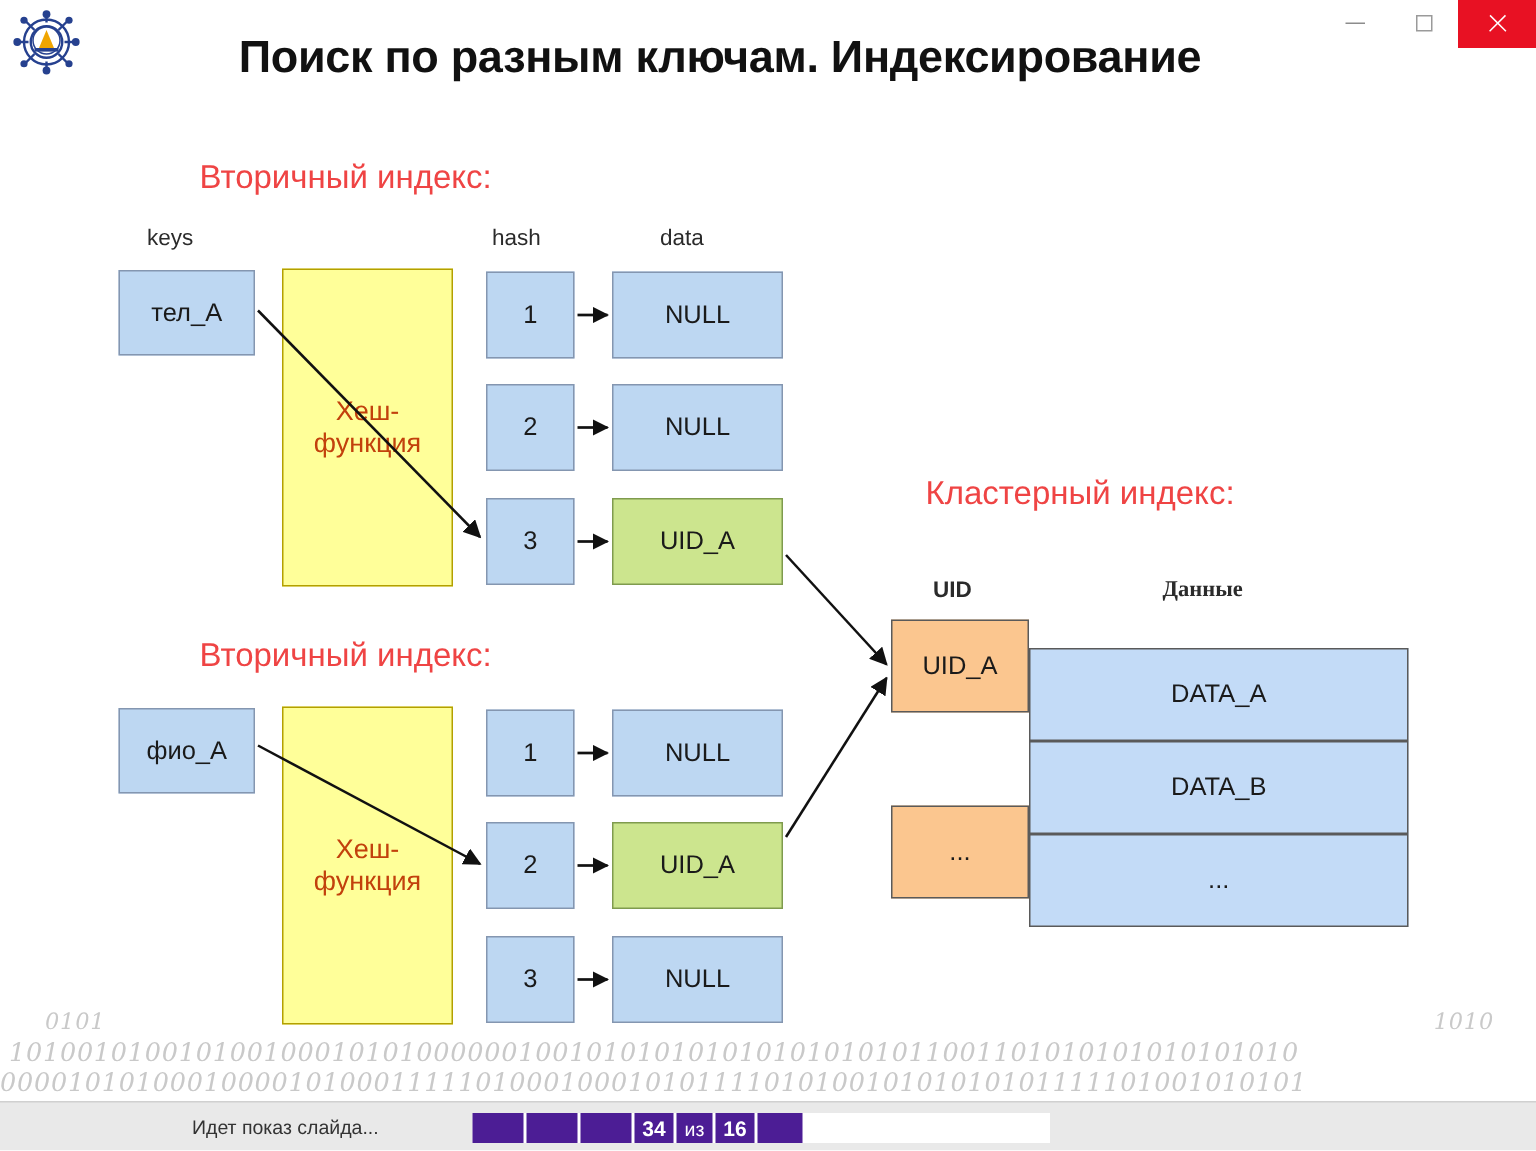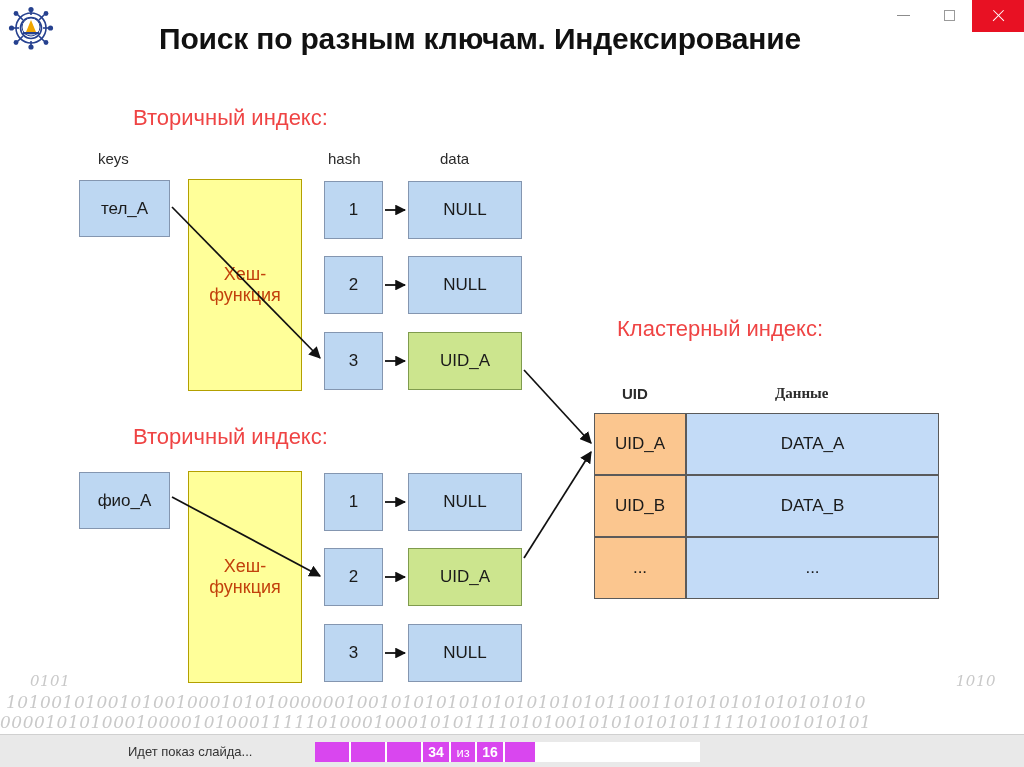--- a/index.html
+++ b/index.html
@@ -115,21 +115,21 @@
     font-size: 17px;
     color: #1a1a1a;
     font-family: "Liberation Sans", sans-serif;
     text-align: center;
     line-height: 1.15;
   }
   .box-blue   { background: #bdd7f2; }
   .box-yellow { background: #ffff99; border-color: #b3a000; }
   .box-green  { background: #cce58e; border-color: #7f9b4e; }
   .box-orange { background: #fbc68f; border-color: #5a5a5a; }
-  .box-lblue  { background: #c3dbf7; border-color: #5a5a5a; }
+  .box-lblue  { background: #c3dbf7; border-color: #5a5a5a; margin-top: 19px; }
 
   .hashfn {
     flex-direction: column;
     font-size: 18px;
     color: #c2410c;
   }
 
   
   .arrows {
     position: absolute;
@@ -174,21 +174,21 @@
     left: 315px;
     top: 7px;
     height: 20px;
     width: 385px;
     background: #ffffff;
     display: flex;
     align-items: stretch;
     gap: 2px;
   }
   .seg {
-    background: #d946ef;
+    background: #4c1d95;
     height: 20px;
   }
   .seg-plain { width: 34px; }
   .seg-num {
     display: flex; align-items: center; justify-content: center;
     color: #ffffff; font-size: 14px; font-weight: bold;
     padding: 0 4px; min-width: 26px;
   }
   .seg-of {
     display: flex; align-items: center; justify-content: center;
@@ -284,21 +284,20 @@
   <div class="box box-blue" style="left:408px; top:624px; width:114px; height:58px;">NULL</div>
 
   <div class="blue-head head-cluster">Кластерный индекс:</div>
 
   <div class="col-cap" style="left:622px; top:385px; font-weight:bold;">UID</div>
   <div class="col-cap" style="left:775px; top:385px; font-weight:bold; font-family:'Liberation Serif', serif;">Данные</div>
 
   <div class="box box-orange" style="left:594px; top:413px; width:92px; height:62px;">UID_A</div>
   <div class="box box-lblue" style="left:686px; top:413px; width:253px; height:62px;">DATA_A</div>
 
-  <div class="box box-orange" style="left:594px; top:475px; width:92px; height:62px;">UID_B</div>
   <div class="box box-lblue" style="left:686px; top:475px; width:253px; height:62px;">DATA_B</div>
 
   <div class="box box-orange" style="left:594px; top:537px; width:92px; height:62px;">...</div>
   <div class="box box-lblue" style="left:686px; top:537px; width:253px; height:62px;">...</div>
 
   <svg class="arrows" viewBox="0 0 1024 767">
     <defs>
       <marker id="ah" viewBox="0 0 10 10" refX="9" refY="5" markerWidth="7" markerHeight="7" orient="auto-start-reverse">
         <path d="M 0 0 L 10 5 L 0 10 z" fill="#111111"></path>
       </marker>

